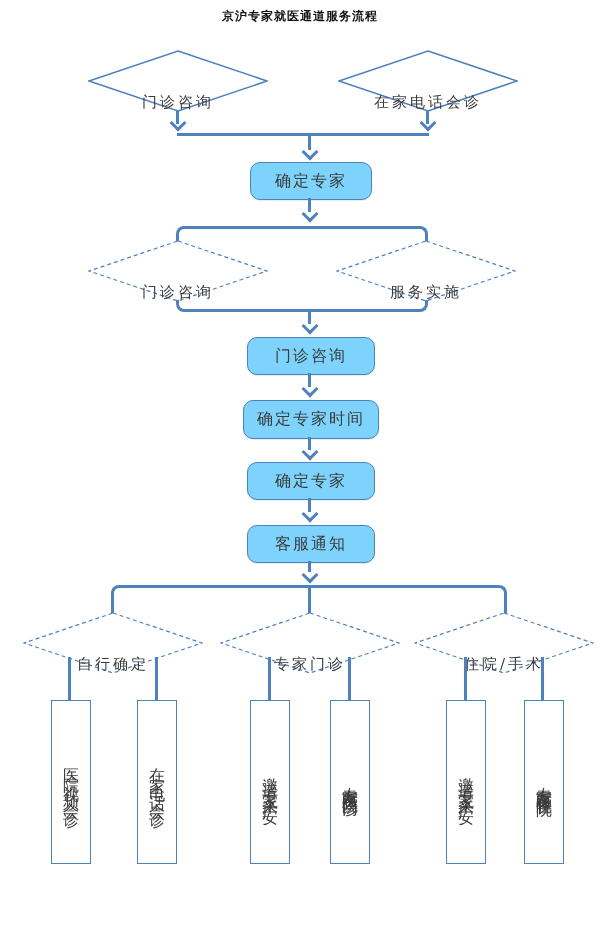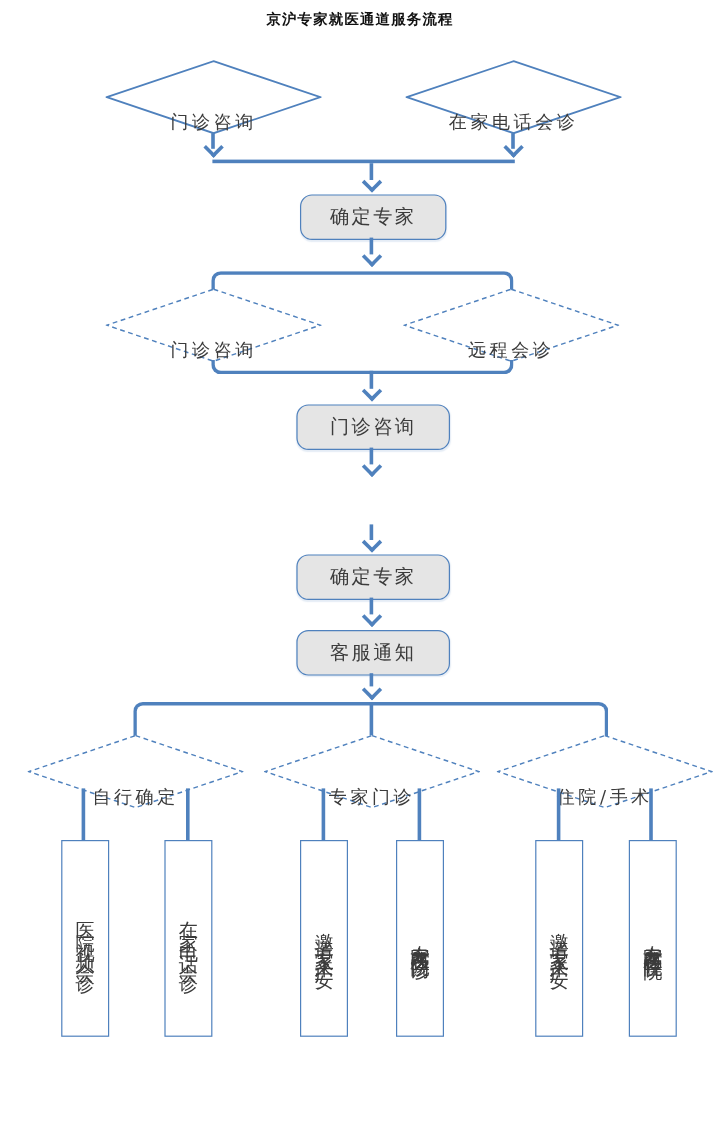--- a/index.html
+++ b/index.html
@@ -11,21 +11,21 @@
   .title{
     position:absolute;left:0;top:8px;width:600px;text-align:center;
     font-size:12px;font-weight:bold;color:#111111;letter-spacing:1px;
   }
   
   .diamond{position:absolute;display:flex;align-items:flex-end;justify-content:center;}
   .diamond svg{position:absolute;left:0;top:0;width:100%;height:100%;}
   .diamond .lbl{position:relative;font-size:15px;letter-spacing:3px;color:#3b3b3b;white-space:nowrap;}
   
   .pbox{
-    position:absolute;border:1.6px solid #4F81BD;border-radius:10px;background:#e5e5e5;
+    position:absolute;border:1.6px solid #4F81BD;border-radius:10px;background:#7dd3fc;
     display:flex;align-items:center;justify-content:center;
     font-size:16px;letter-spacing:2px;color:#3b3b3b;white-space:nowrap;
     box-shadow:0 1px 1px rgba(79,129,189,0.15);
   }
   
   .tbox{
     position:absolute;border:1.6px solid #4F81BD;background:#ffffff;
     display:flex;align-items:center;justify-content:center;
   }
   .tbox .vlbl{writing-mode:vertical-rl;text-orientation:upright;font-size:16px;color:#3b3b3b;line-height:1;}
@@ -78,33 +78,36 @@
   <div class="diamond" style="left:88px;top:240px;width:180px;height:62px;">
     <svg viewBox="0 0 180 62" preserveAspectRatio="none">
         <polygon points="90,1 179,31 90,61 1,31" fill="#ffffff" stroke="#4F81BD" stroke-width="1.2" stroke-dasharray="4 3" vector-effect="non-scaling-stroke"></polygon>
       </svg>
     <span class="lbl">门诊咨询</span>
   </div>
   <div class="diamond" style="left:336px;top:240px;width:180px;height:62px;">
     <svg viewBox="0 0 180 62" preserveAspectRatio="none">
         <polygon points="90,1 179,31 90,61 1,31" fill="#ffffff" stroke="#4F81BD" stroke-width="1.2" stroke-dasharray="4 3" vector-effect="non-scaling-stroke"></polygon>
       </svg>
-    <span class="lbl">远程会诊</span>
+    <span class="lbl">服务实施</span>
   </div>
 
   <div class="merge" style="left:176px;top:300px;width:246px;height:9px;"></div>
   <div class="vline" style="left:308px;top:309px;height:15px;"></div>
   <div class="ah" style="left:304px;top:320px;"></div>
 
   <div class="pbox" style="left:247px;top:337px;width:126px;height:36px;">
     <span>门诊咨询</span>
   </div>
   <div class="vline" style="left:308px;top:373px;height:14px;"></div>
   <div class="ah" style="left:304px;top:383px;"></div>
 
+  <div class="pbox" style="left:243px;top:400px;width:134px;height:37px;">
+    <span>确定专家时间</span>
+  </div>
   <div class="vline" style="left:308px;top:437px;height:13px;"></div>
   <div class="ah" style="left:304px;top:446px;"></div>
 
   <div class="pbox" style="left:247px;top:462px;width:126px;height:36px;">
     <span>确定专家</span>
   </div>
   <div class="vline" style="left:308px;top:498px;height:14px;"></div>
   <div class="ah" style="left:304px;top:508px;"></div>
 
   <div class="pbox" style="left:247px;top:525px;width:126px;height:36px;">

